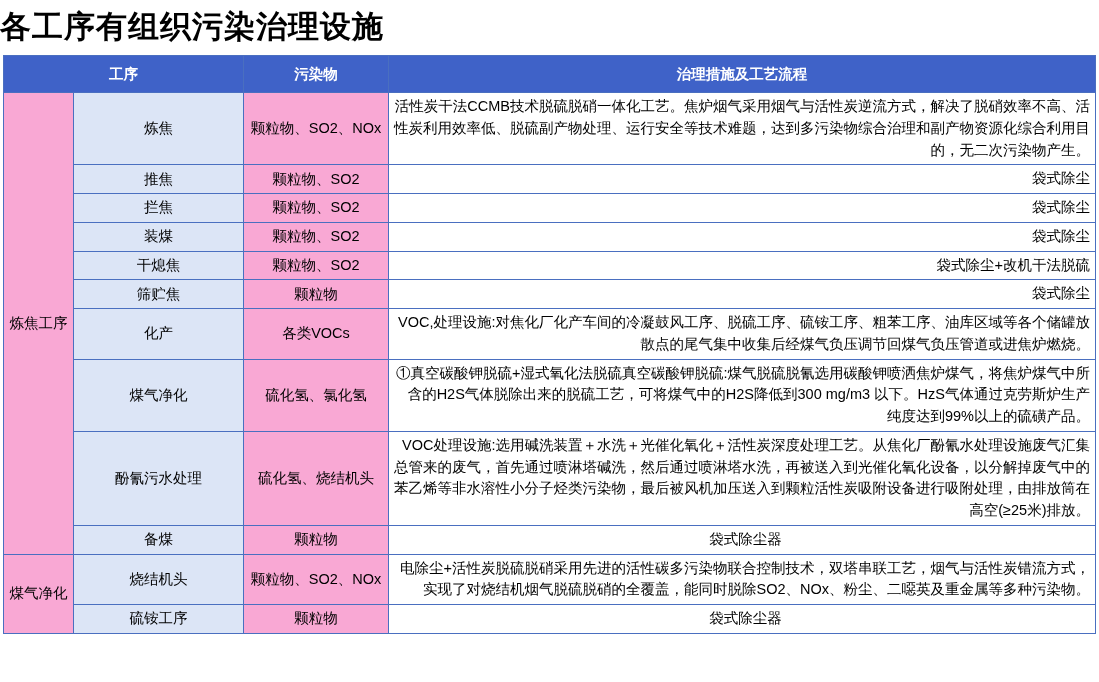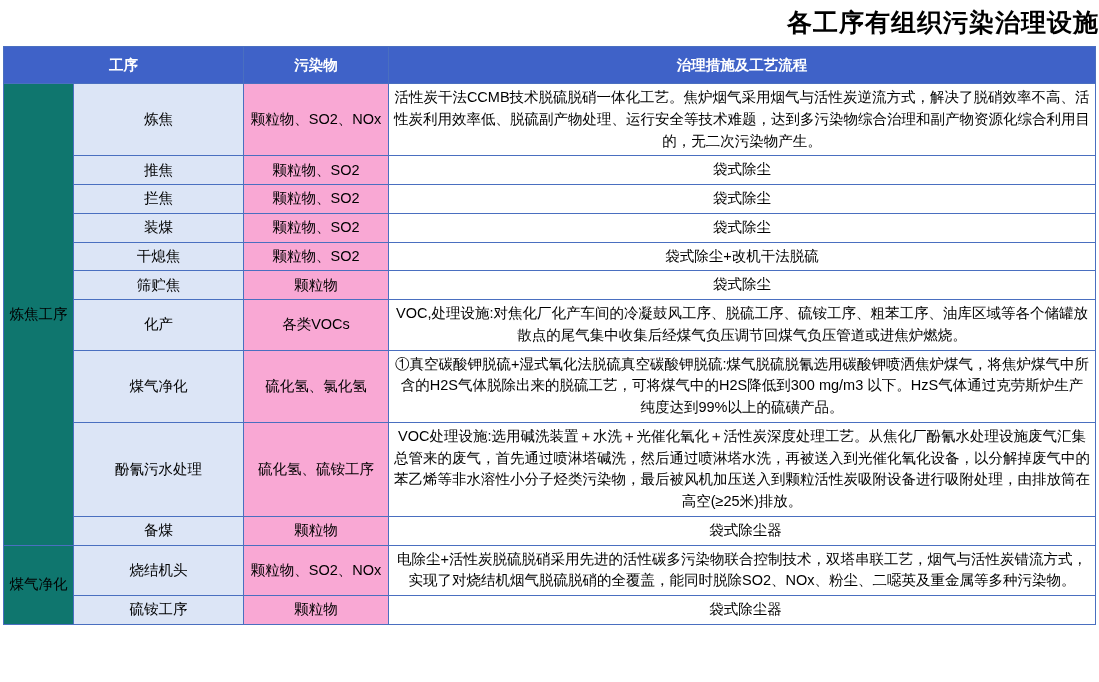--- a/index.html
+++ b/index.html
@@ -14,22 +14,22 @@
     color: #000000;
     overflow: hidden;
   }
   .page {
     width: 1099px;
     height: 682px;
     box-sizing: border-box;
     position: relative;
   }
   .title {
-    text-align: right;
-    font-size: 25px;
+    text-align: left;
+    font-size: 31px;
     font-weight: bold;
     letter-spacing: 1px;
     padding: 6px 0 7px 0;
     color: #000000;
   }
   table.main {
     border-collapse: collapse;
     width: 1093px;
     margin-left: 3px;
     table-layout: fixed;
@@ -48,40 +48,40 @@
     text-align: center;
     height: 30px;
     border: 1px solid #2f4da8;
   }
   .col-group { width: 70px; }
   .col-process { width: 170px; }
   .col-pollutant { width: 145px; }
   .col-measure { width: auto; }
 
   td.group {
-    background: #0f766e;
+    background: #f9a8d4;
     text-align: center;
     font-size: 15px;
     writing-mode: horizontal-tb;
     padding: 2px;
   }
   td.process {
     background: #dce5f6;
     text-align: center;
     font-size: 15px;
     font-family: Liberation Serif, serif;
   }
   td.pollutant {
     background: #f9a8d4;
     text-align: center;
     font-size: 14.5px;
   }
   td.measure {
     background: #ffffff;
-    text-align: center;
+    text-align: right;
     line-height: 1.5;
     font-size: 14.5px;
     padding: 4px 6px;
   }
   td.measure.center {
     text-align: center;
     padding-left: 12px;
   }
   .justify {
     text-align: justify;
@@ -147,21 +147,21 @@
         <td class="pollutant">各类VOCs</td>
         <td class="measure justify">VOC,处理设施:对焦化厂化产车间的冷凝鼓风工序、脱硫工序、硫铵工序、粗苯工序、油库区域等各个储罐放散点的尾气集中收集后经煤气负压调节回煤气负压管道或进焦炉燃烧。</td>
       </tr>
       <tr>
         <td class="process">煤气净化</td>
         <td class="pollutant">硫化氢、氯化氢</td>
         <td class="measure justify">①真空碳酸钾脱硫+湿式氧化法脱硫真空碳酸钾脱硫:煤气脱硫脱氰选用碳酸钾喷洒焦炉煤气，将焦炉煤气中所含的H2S气体脱除出来的脱硫工艺，可将煤气中的H2S降低到300 mg/m3 以下。HzS气体通过克劳斯炉生产纯度达到99%以上的硫磺产品。</td>
       </tr>
       <tr>
         <td class="process">酚氰污水处理</td>
-        <td class="pollutant">硫化氢、硫铵工序</td>
+        <td class="pollutant">硫化氢、烧结机头</td>
         <td class="measure justify">VOC处理设施:选用碱洗装置＋水洗＋光催化氧化＋活性炭深度处理工艺。从焦化厂酚氰水处理设施废气汇集总管来的废气，首先通过喷淋塔碱洗，然后通过喷淋塔水洗，再被送入到光催化氧化设备，以分解掉废气中的苯乙烯等非水溶性小分子烃类污染物，最后被风机加压送入到颗粒活性炭吸附设备进行吸附处理，由排放筒在高空(≥25米)排放。</td>
       </tr>
       <tr>
         <td class="process">备煤</td>
         <td class="pollutant">颗粒物</td>
         <td class="measure center">袋式除尘器</td>
       </tr>
 
       <tr>
         <td class="group" rowspan="2">煤气净化</td>

